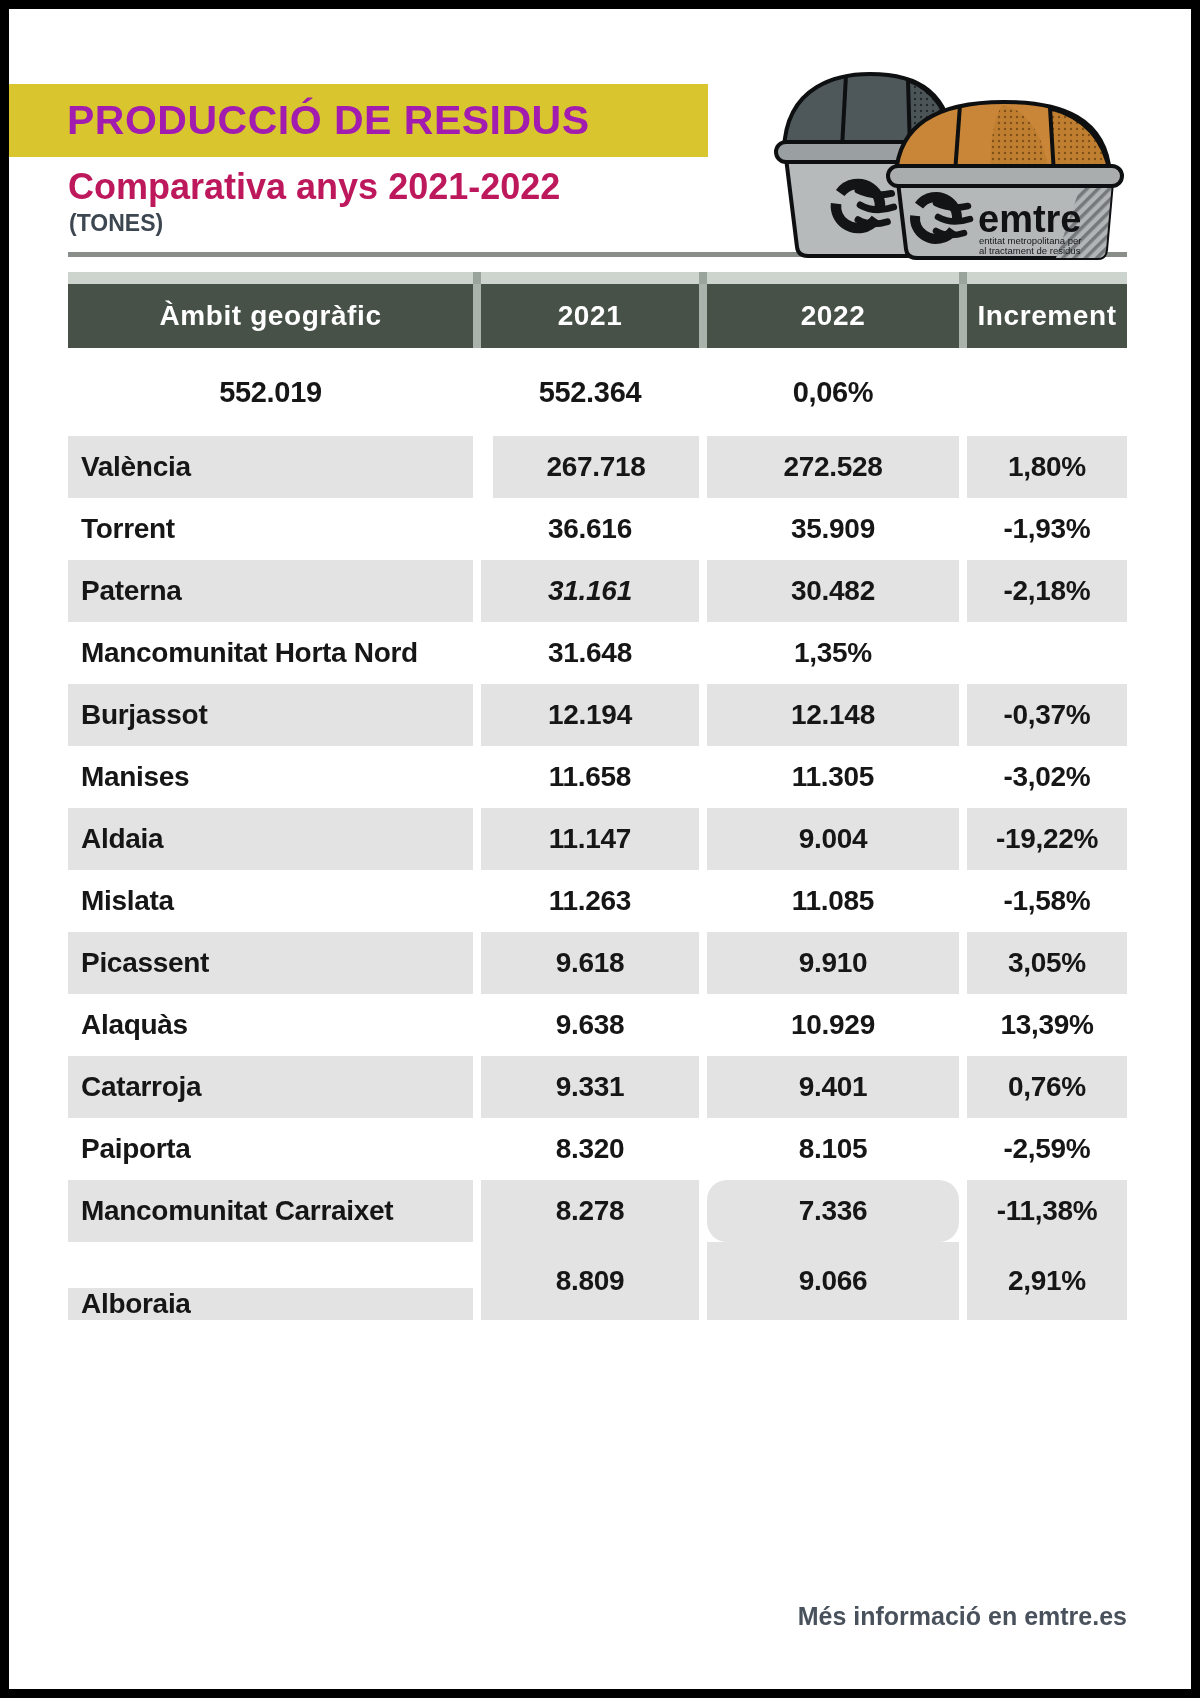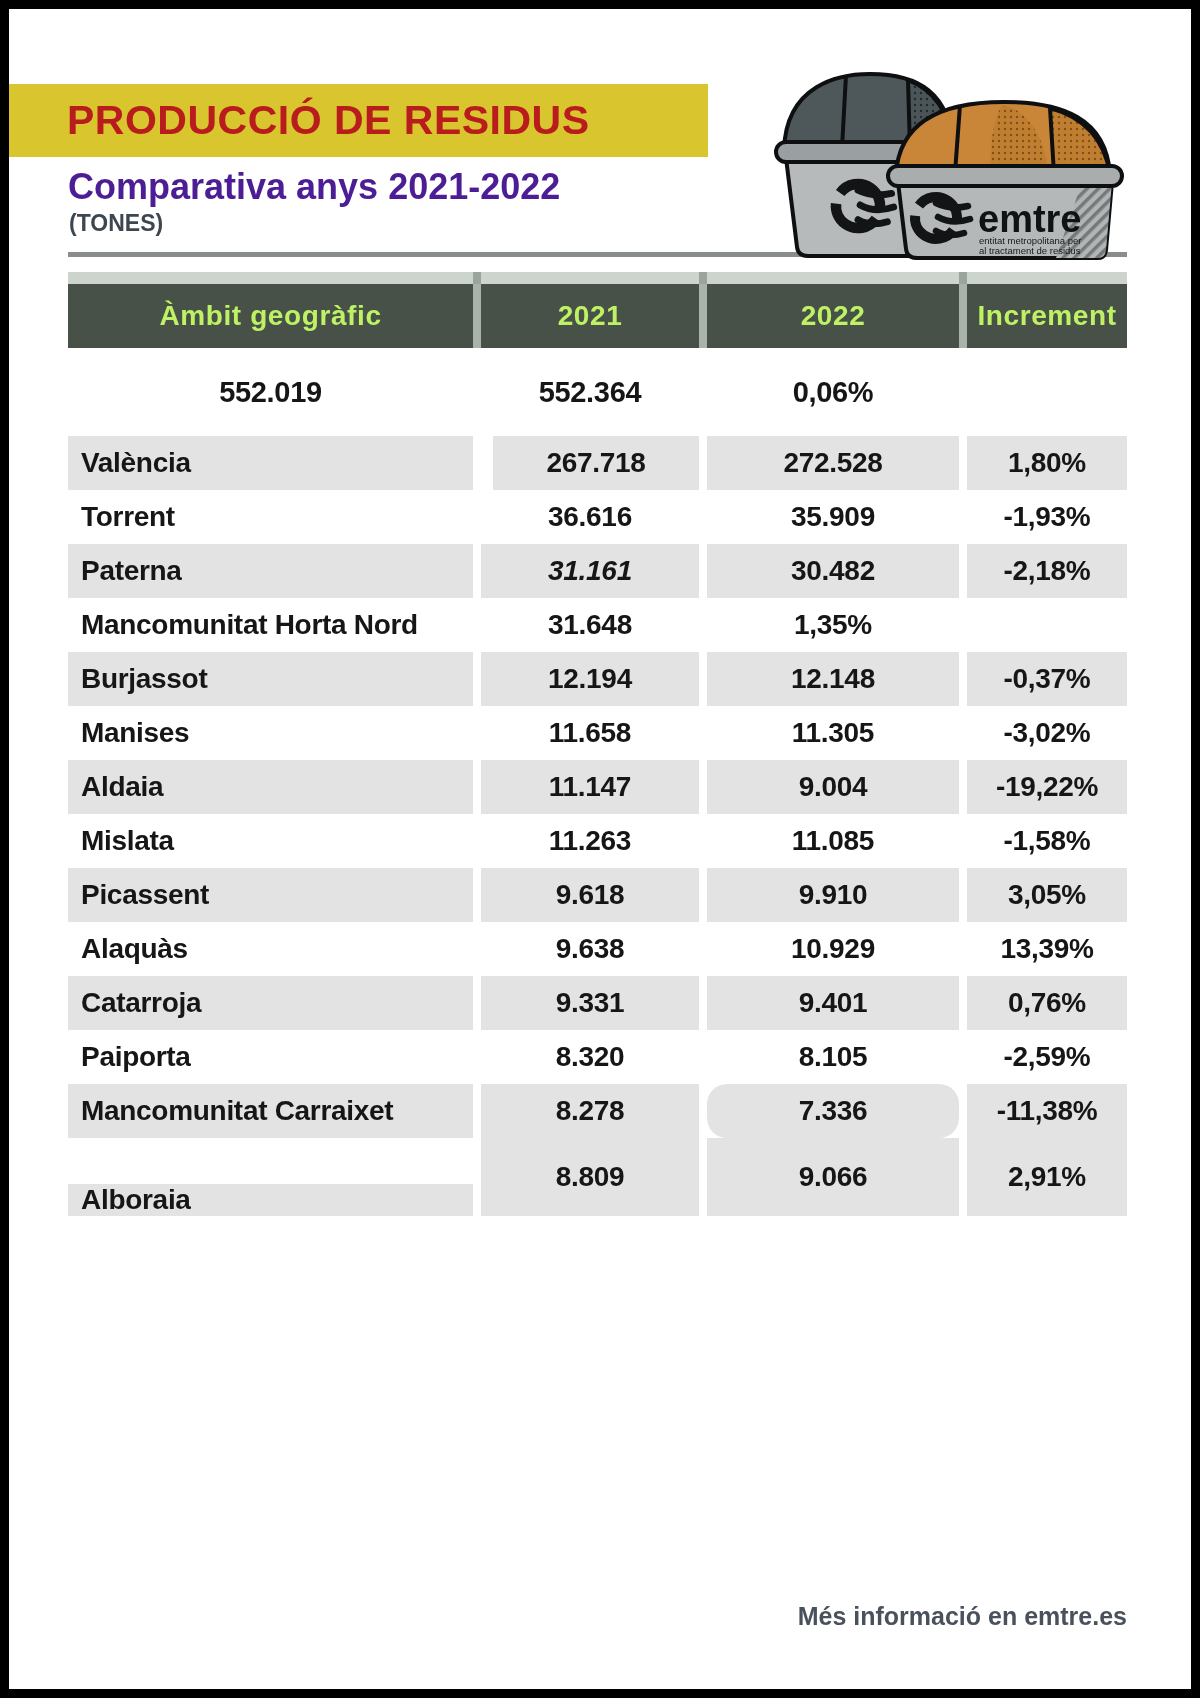--- a/index.html
+++ b/index.html
@@ -22,40 +22,40 @@
 
   .bins{position:absolute;left:750px;top:48px;width:380px;height:214px;z-index:5;}
 
   .table{position:absolute;left:68px;top:272px;width:1059px;}
   .grid{display:grid;grid-template-columns:405px 218px 252px 160px;column-gap:8px;}
   .bevel{height:12px;}
   .bevel>div{height:12px;}
   .thead{height:64px;}
   .thead>div{
     display:flex;align-items:center;justify-content:center;
-    color:#bef264;font-size:28px;font-weight:600;letter-spacing:.6px;
+    color:#ffffff;font-size:28px;font-weight:600;letter-spacing:.6px;
   }
-  .trow{height:54px;}
+  .trow{height:62px;}
   .trow>div{display:flex;align-items:center;font-size:28px;font-weight:700;color:#161616;letter-spacing:-.3px;}
   .trow .name{padding-left:13px;justify-content:flex-start;}
   .trow .num{justify-content:center;}
   .trow.emph{height:88px;}
   .trow.emph>div{font-size:29px;}
 
   .footer{position:absolute;top:1602px;right:73px;font-size:25px;font-weight:700;}
 </style>
 </head>
 <body>
 
 <div class="page">
 
   <div class="yellow-band" style="background:#d9c62e;">
-    <div class="main-title" style="color:#b91c1c;">PRODUCCIÓ DE RESIDUS</div>
+    <div class="main-title" style="color:#a21caf;">PRODUCCIÓ DE RESIDUS</div>
   </div>
-  <div class="subtitle" style="color:#4c1d95;">Comparativa anys 2021-2022</div>
+  <div class="subtitle" style="color:#be185d;">Comparativa anys 2021-2022</div>
   <div class="tones" style="color:#3d4751;">(TONES)</div>
   <div class="rule"></div>
 
   <div class="bins">
     <svg viewBox="0 0 380 214" width="380" height="214">
       <defs>
         <pattern id="dotsOrange" width="6" height="6" patternUnits="userSpaceOnUse">
           <rect width="6" height="6" fill="#c07f30"></rect>
             <circle cx="3" cy="3" r="1.2" fill="#7e5118"></circle>
         </pattern>

